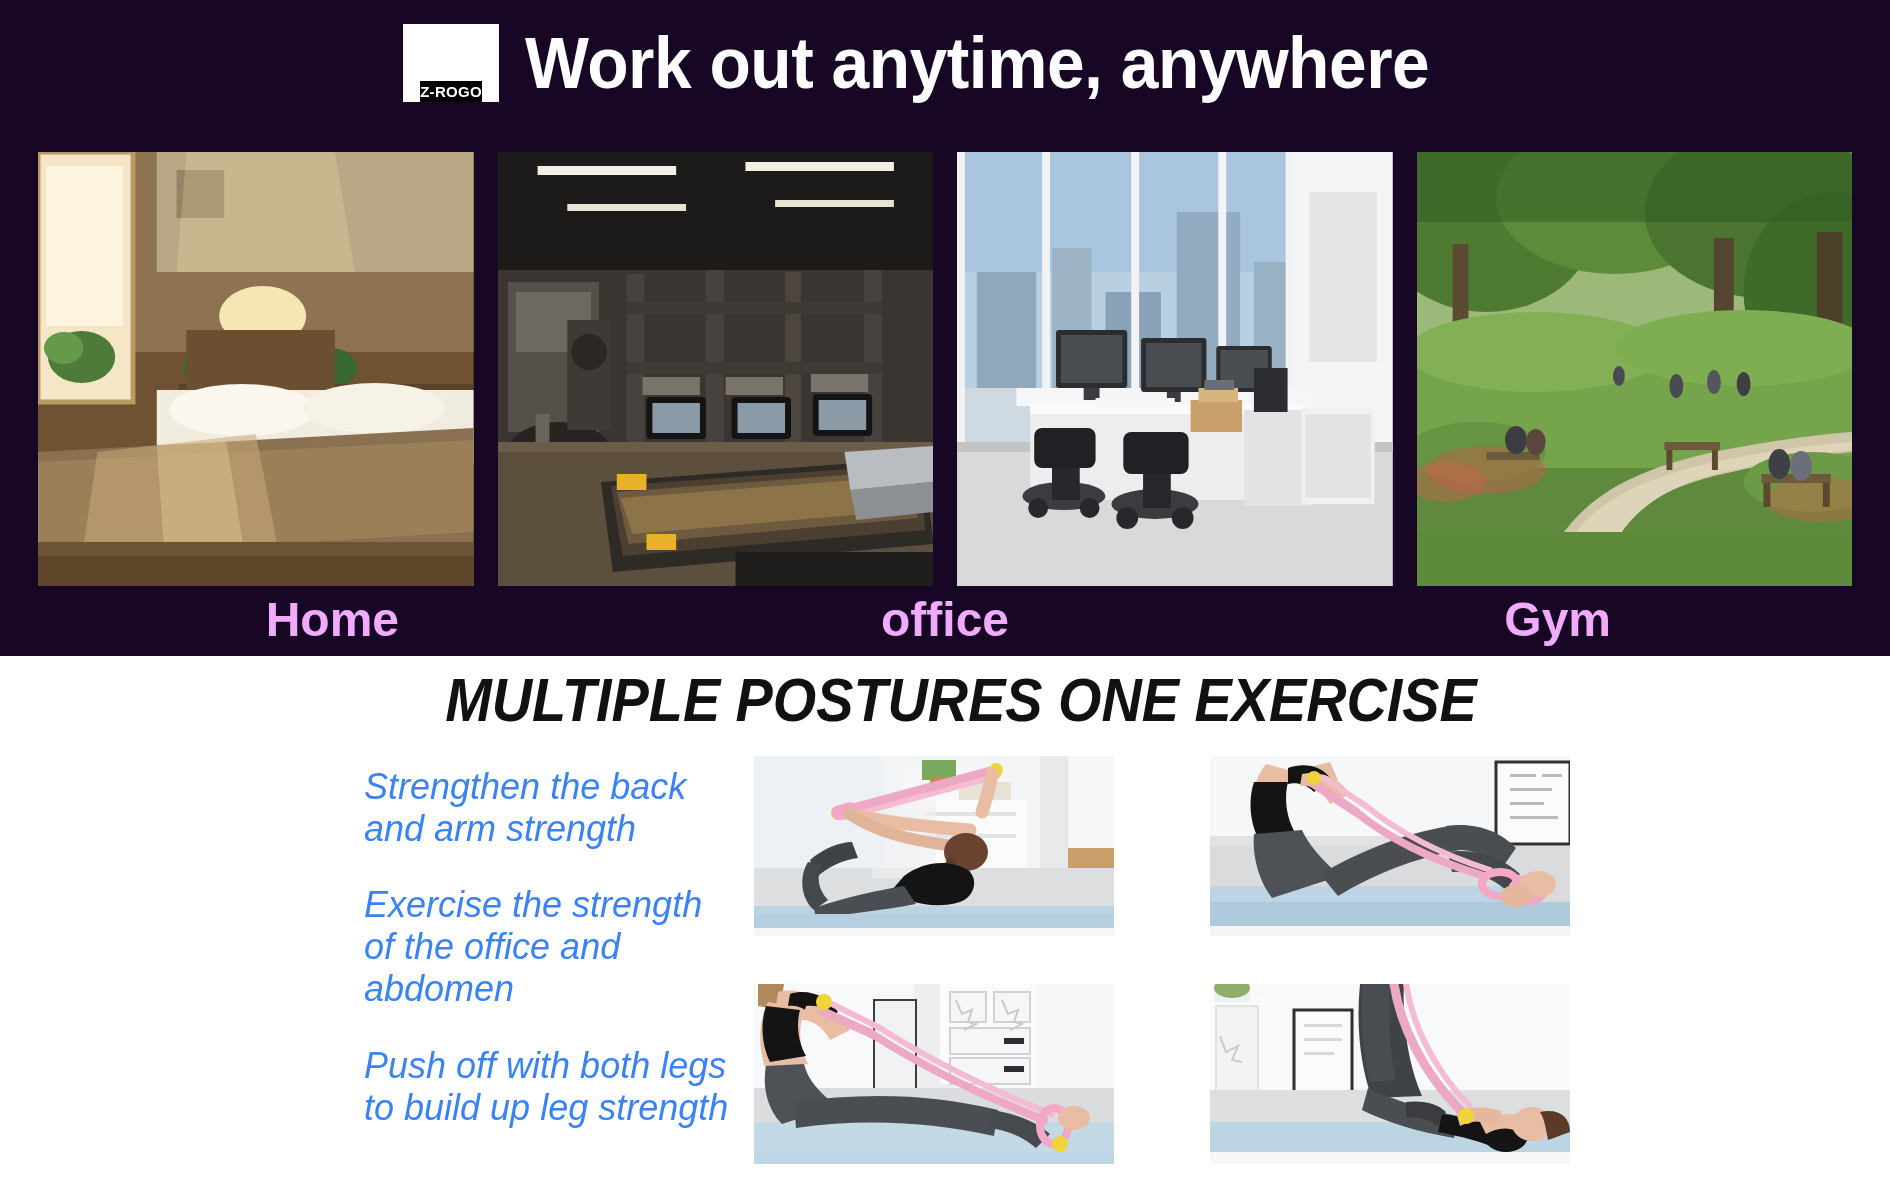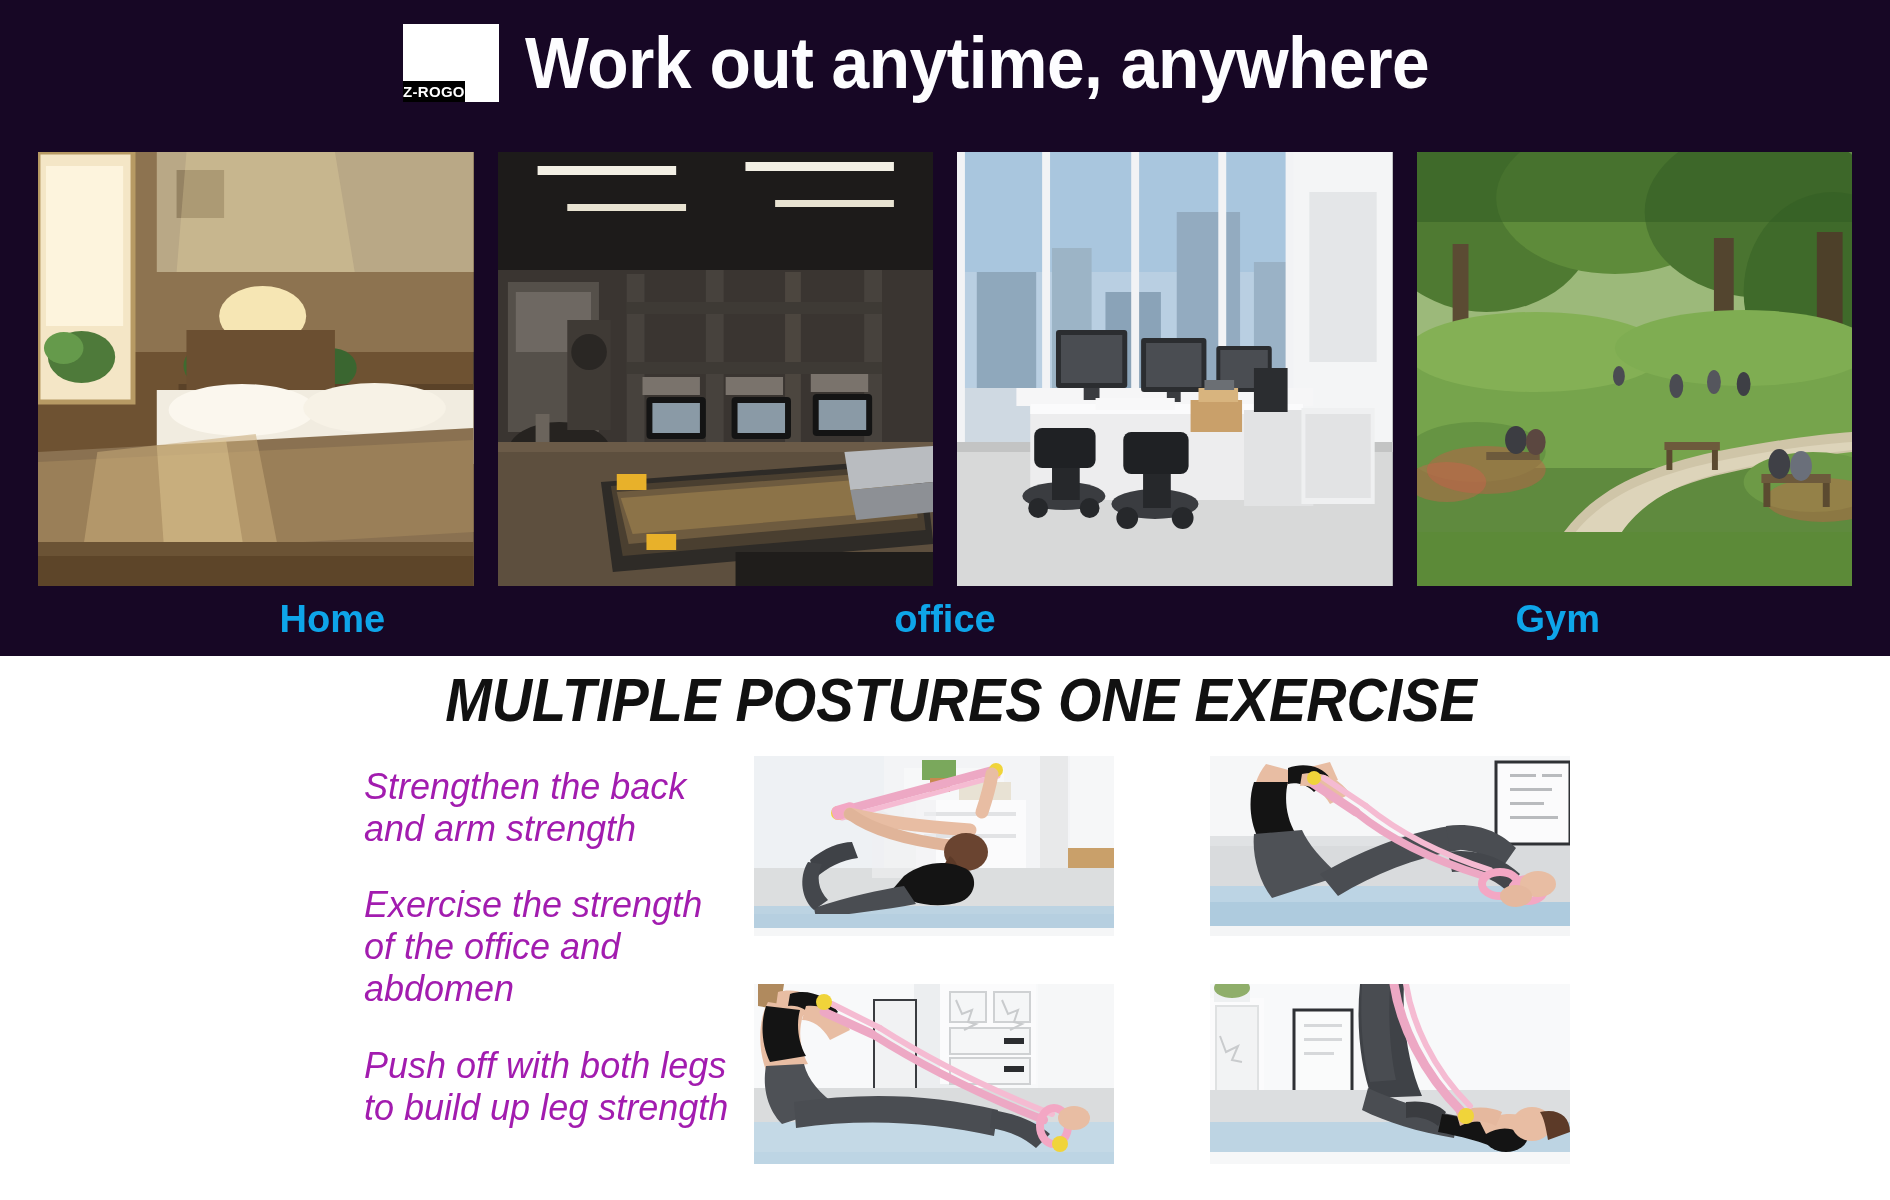--- a/index.html
+++ b/index.html
@@ -35,21 +35,21 @@
     gap: 26px;
   }
 
   
   .logo {
     width: 96px;
     height: 78px;
     background: #ffffff;
     display: flex;
     flex-direction: column;
-    align-items: flex-start;
+    align-items: center;
     flex: none;
     position: relative;
     overflow: hidden;
   }
   .logo-mark {
     flex: 1;
     background: linear-gradient(135deg, #f4f4f6 0%, #d9d9de 45%, #fbfbfc 100%);
     position: relative;
     overflow: hidden;
   }
@@ -103,22 +103,22 @@
     width: 1814px;
     height: 58px;
     display: flex;
     gap: 24px;
   }
   .label-cell {
     flex: 1;
     display: flex;
     align-items: center;
     justify-content: center;
-    color: #0ea5e9;
-    font-size: 38px;
+    color: #f0abfc;
+    font-size: 48px;
     font-weight: bold;
     font-family: "Liberation Sans", sans-serif;
   }
 
   
   .bottom-panel {
     position: absolute;
     left: 16px; top: 656px;
     width: 1890px;
     height: 544px;
@@ -140,21 +140,21 @@
 
   .feature-list {
     position: absolute;
     left: 348px;
     top: 110px;
     width: 372px;
   }
   .feature-item {
     font-size: 36px;
     font-style: italic;
-    color: #a21caf;
+    color: #3b82f6;
     line-height: 1.17;
     margin-bottom: 34px;
     font-family: "Liberation Sans", sans-serif;
   }
 
   .photo-grid {
     position: absolute;
     left: 738px;
     top: 100px;
     width: 816px;

